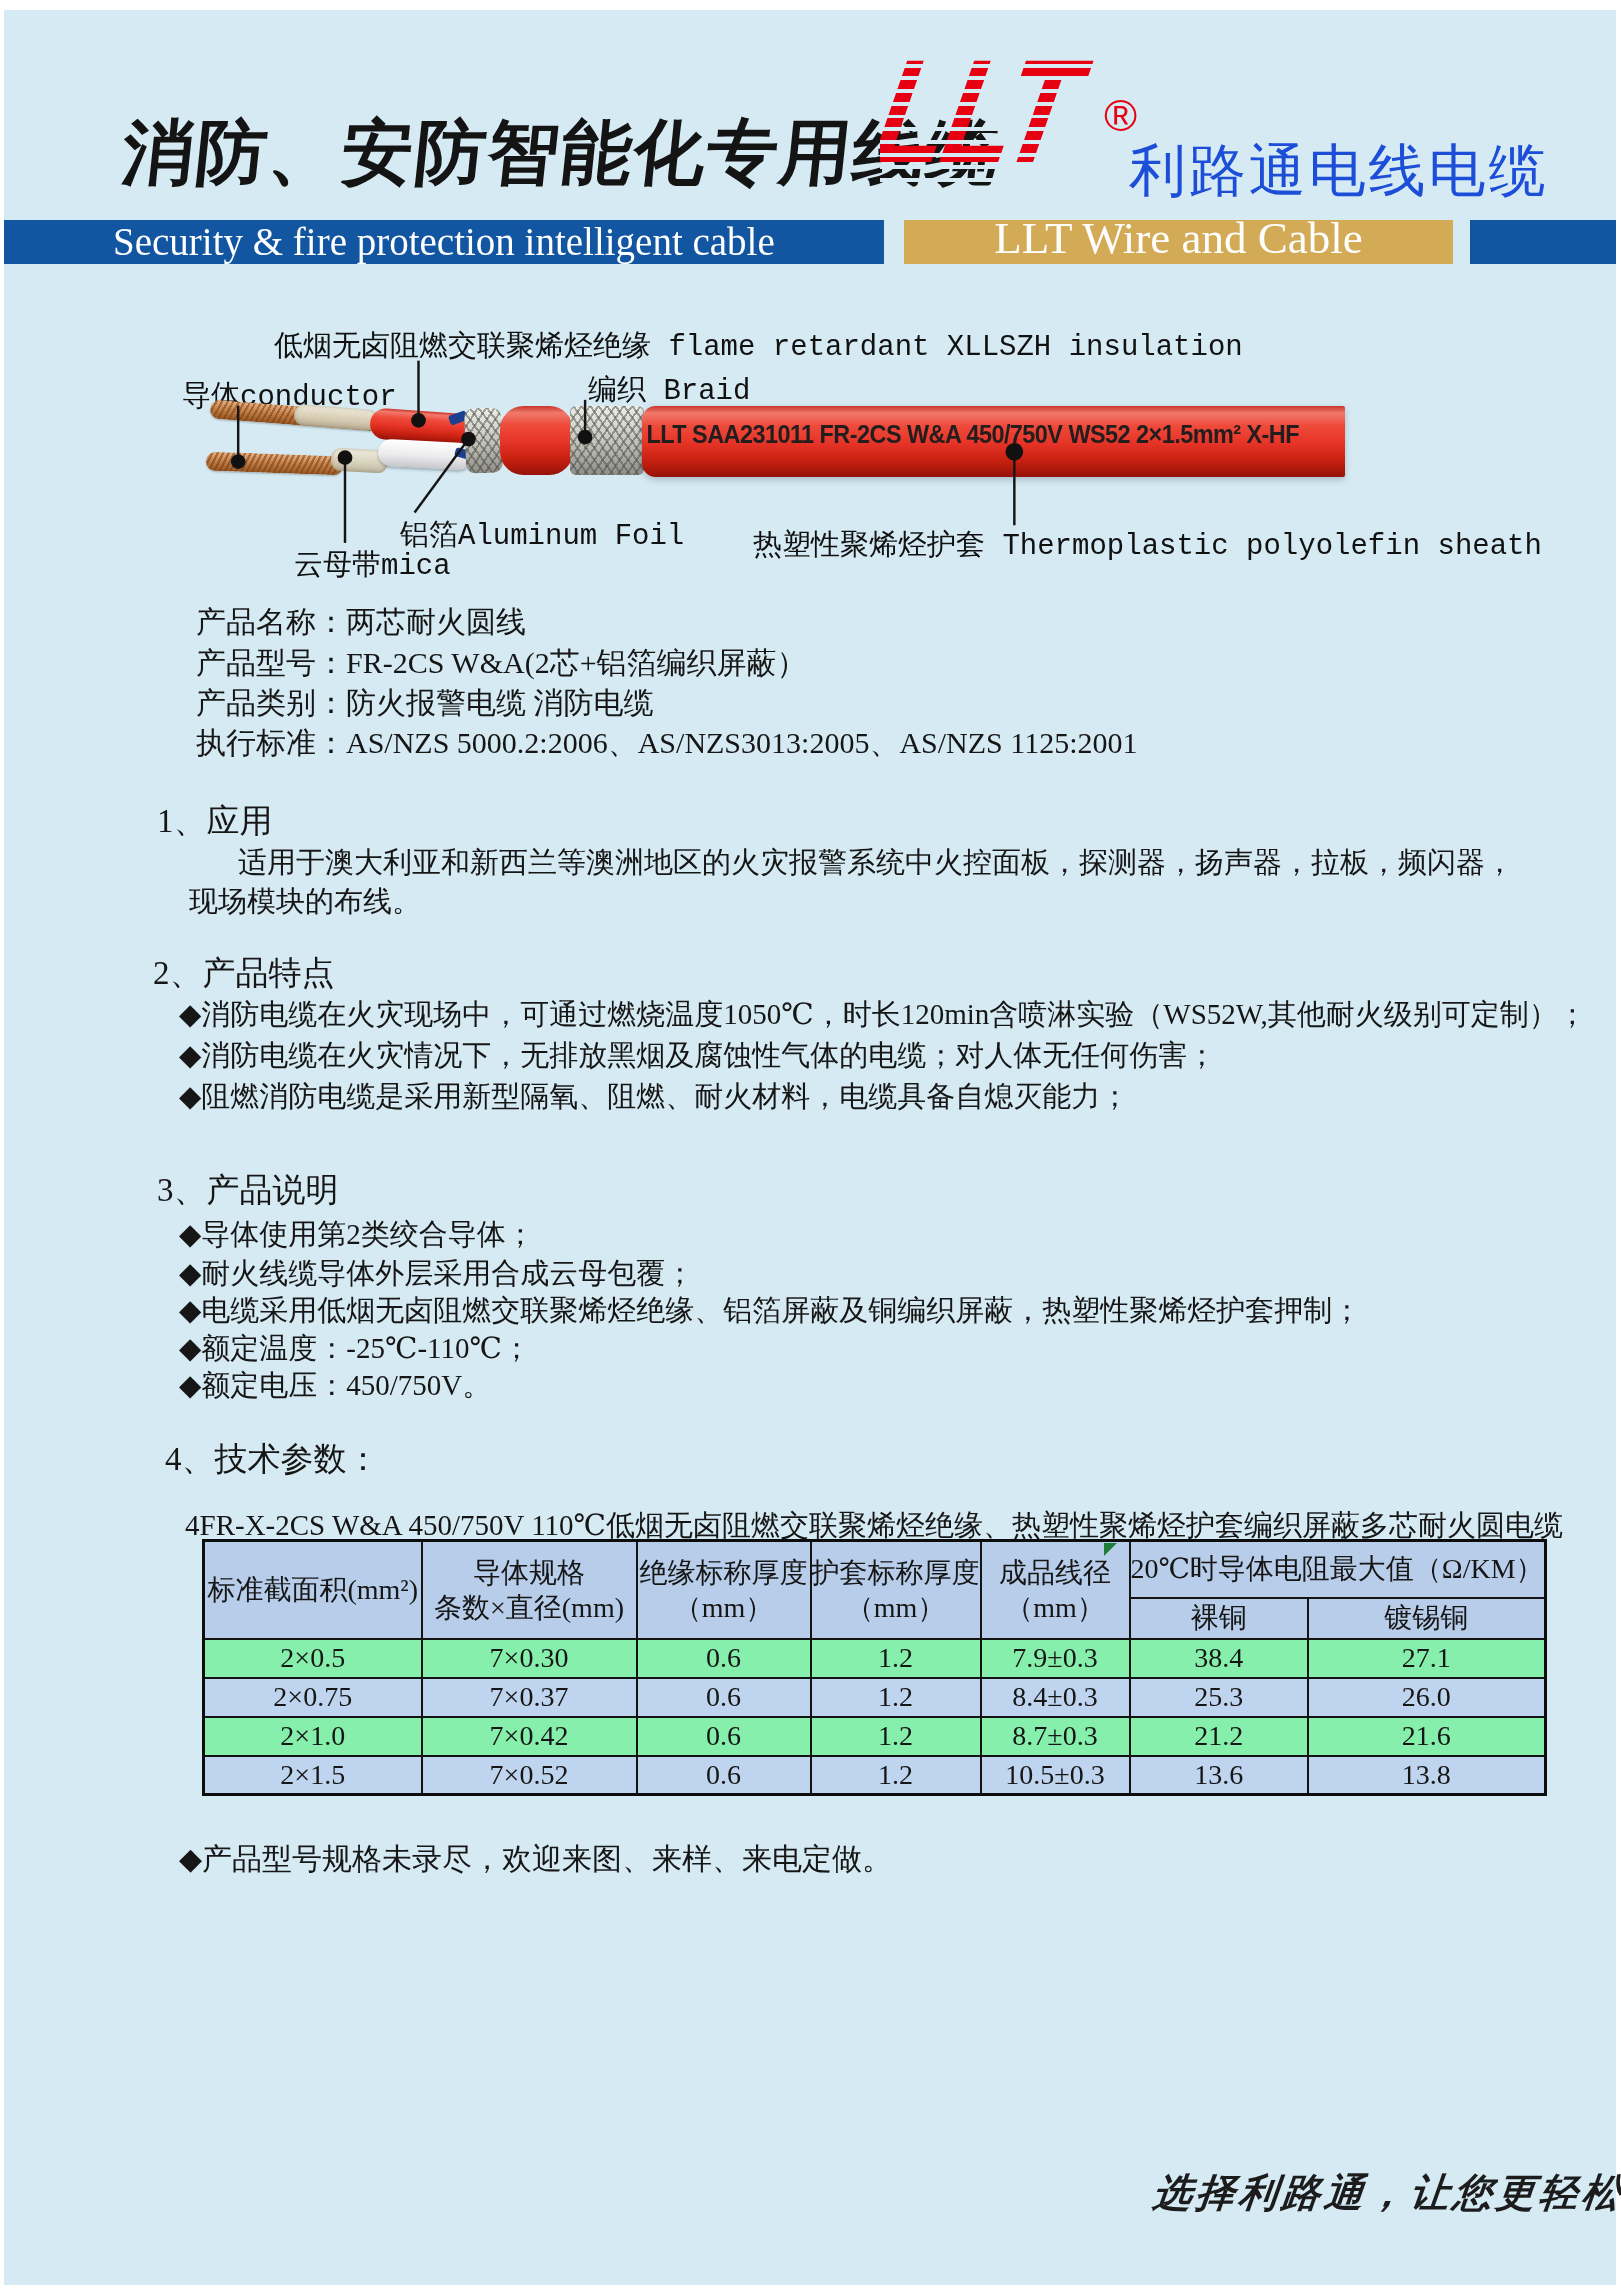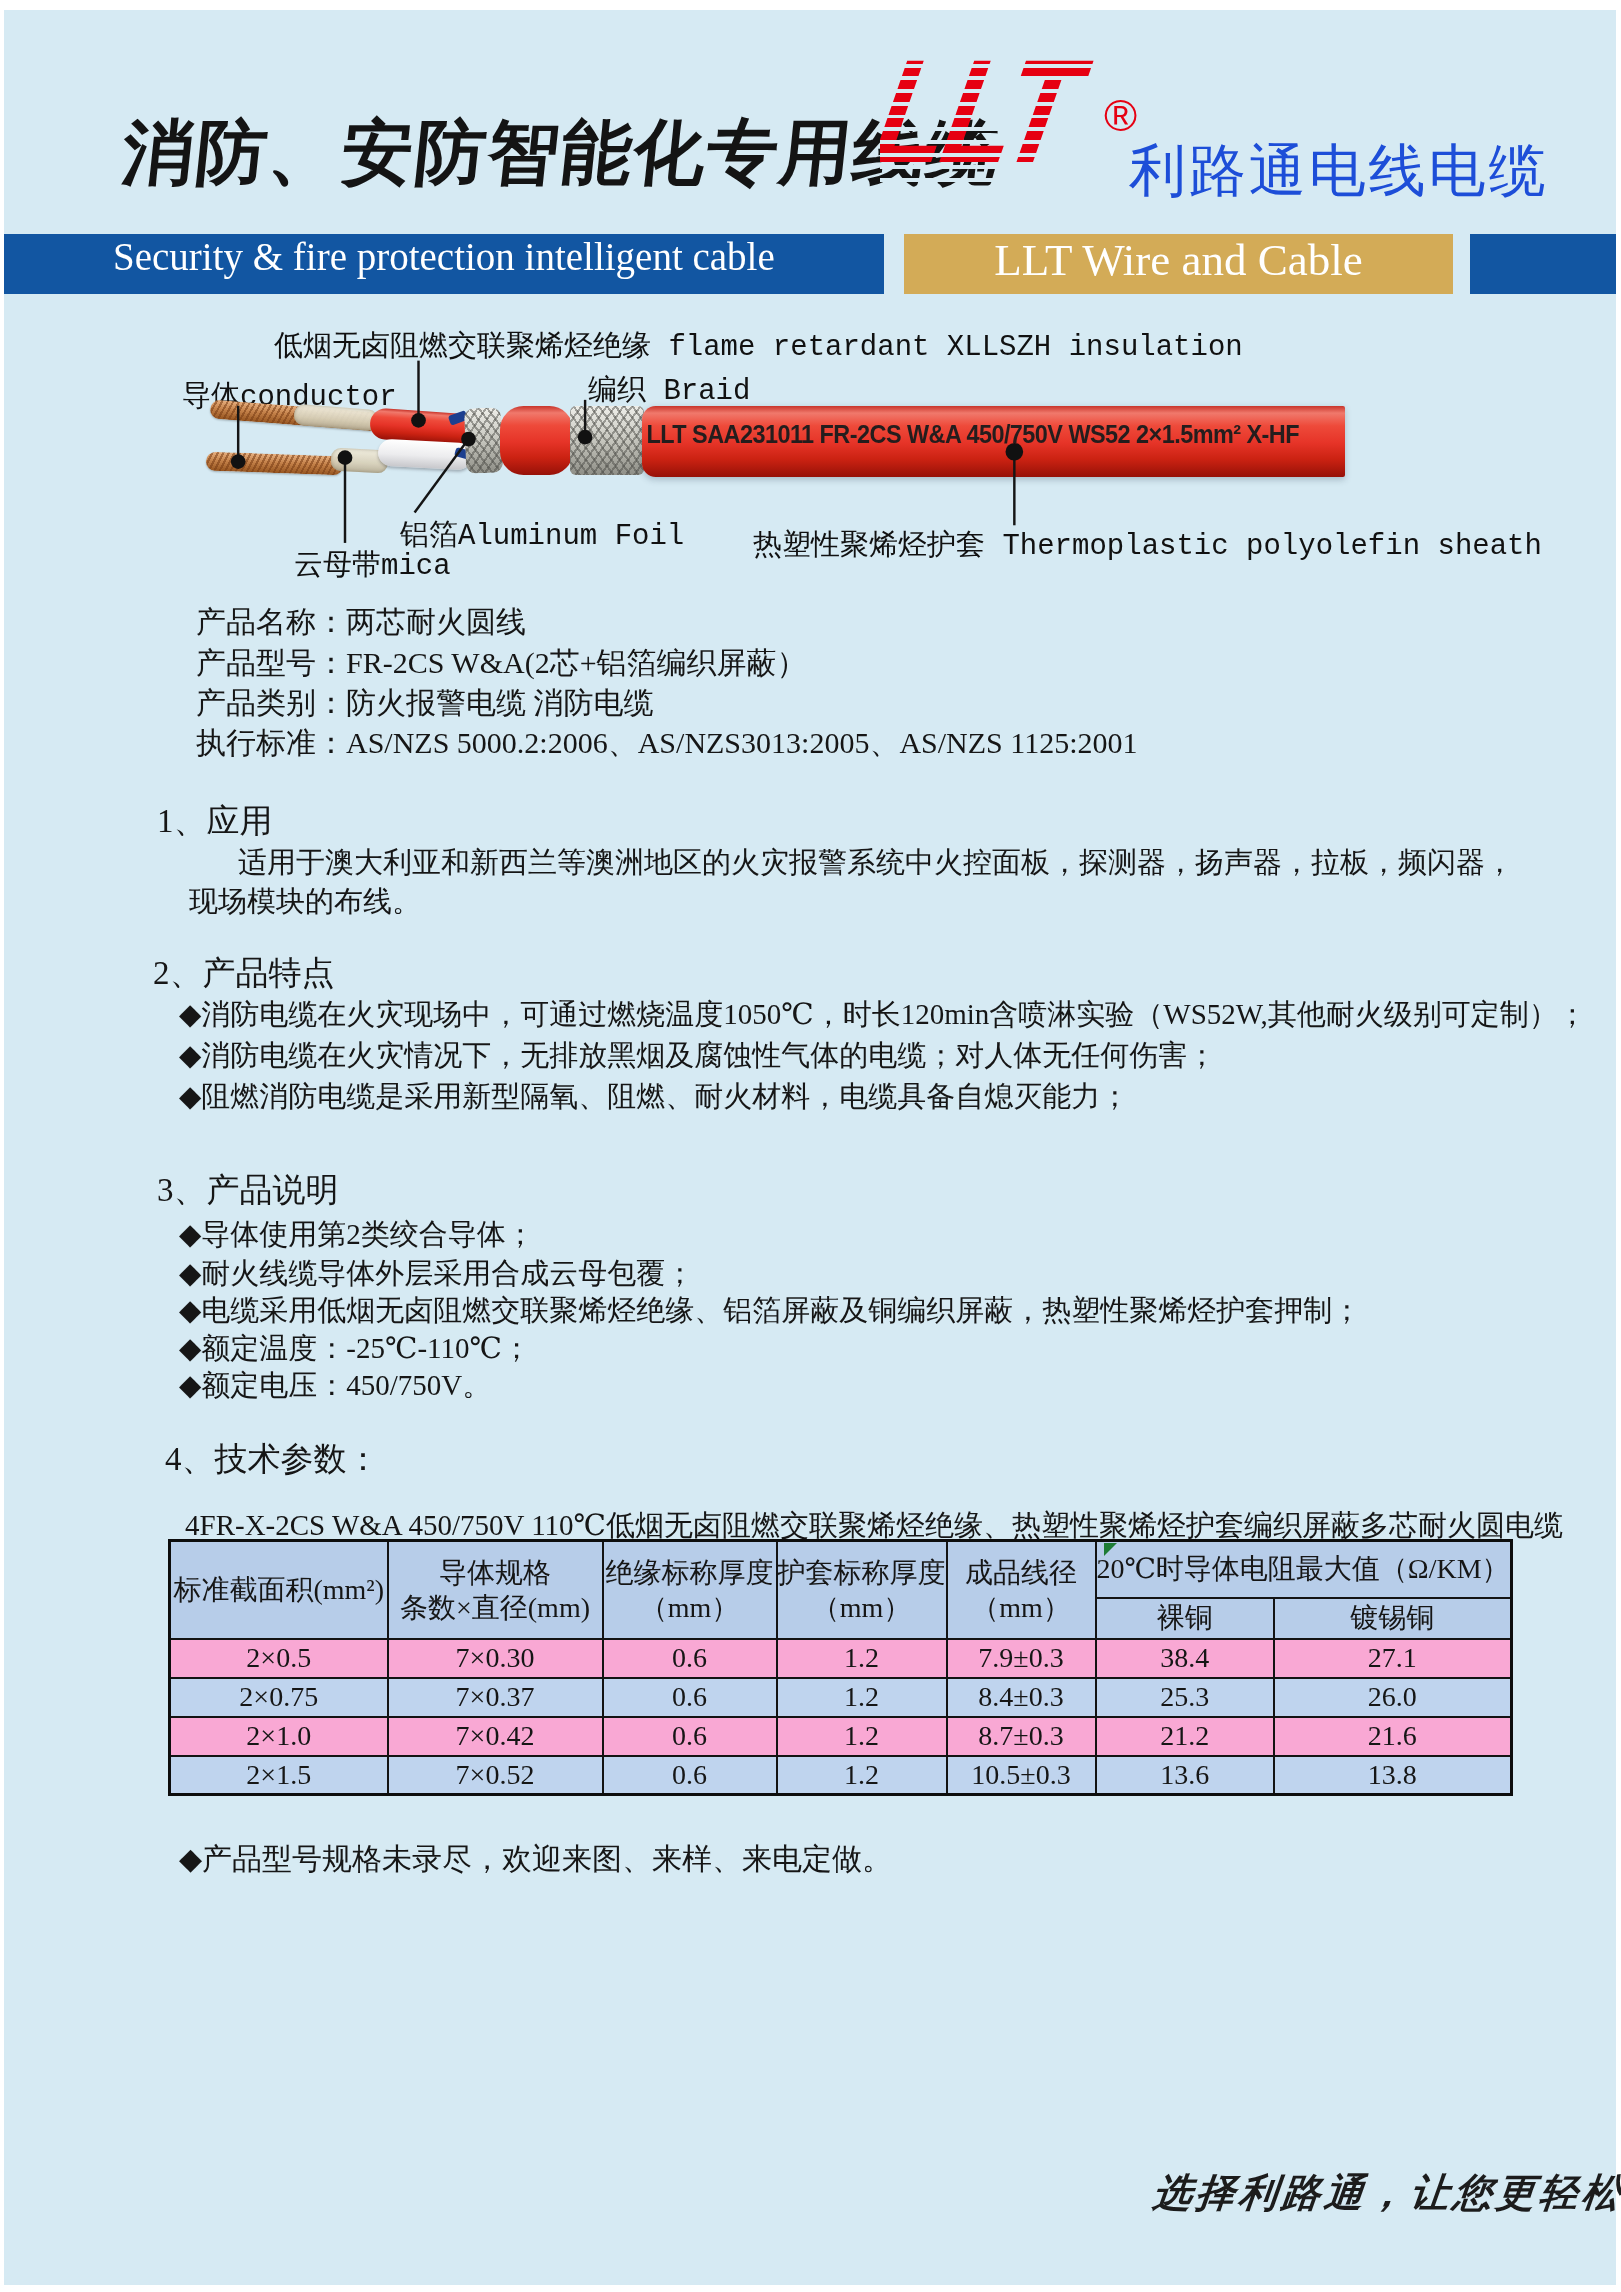--- a/index.html
+++ b/index.html
@@ -12,21 +12,21 @@
   .title-cn{left:123px;top:106px;font-size:71px;font-weight:900;letter-spacing:2px;
             transform:skewX(-6deg);color:#141414;}
   .logo-wrap{left:880px;top:55px;width:221px;height:159px;overflow:hidden;}
   .logo-text{position:absolute;left:0;top:-27.4px;font-family:"Liberation Sans","DejaVu Sans",sans-serif;
              font-style:italic;font-weight:900;font-size:147px;line-height:167px;color:#e60012;
              transform:scaleX(.78) skewX(-14deg);transform-origin:left center;letter-spacing:-3.9px;}
   .logo-stripes{position:absolute;inset:0;
              background:repeating-linear-gradient(180deg,rgba(0,0,0,0) 0 8.8px,#d6eaf3 8.8px 12.7px);}
   .reg-mark{left:1104px;top:90px;font-size:45px;color:#e60012;font-family:"Liberation Sans",sans-serif;}
   .brand-cn{left:1129px;top:133px;font-size:57px;color:#1d4ed8;letter-spacing:2.9px;font-weight:500;}
-  .bar{top:234px;height:60px;display:flex;align-items:flex-start;justify-content:center;color:#ffffff;}
+  .bar{top:220px;height:44px;display:flex;align-items:flex-end;justify-content:center;color:#ffffff;}
   .bar-blue{left:3.9px;width:880px;background:#1256a2;font-size:39px;}
   .bar-gold{left:904px;width:549px;background:#d3ab57;font-size:45px;}
   .bar-blue-right{left:1470px;width:146px;background:#1256a2;}
 
   
   .dlabel{font-family:"Liberation Mono","DejaVu Sans Mono",monospace;font-size:29px;color:#111;}
   .copper{background:
       repeating-linear-gradient(115deg,rgba(120,60,20,.55) 0 2px,rgba(0,0,0,0) 2px 4.9px),
       linear-gradient(180deg,#e7b080 0%,#c5824a 45%,#95541f 100%);
       border-radius:9.8px;box-shadow:0 1px 2px rgba(0,0,0,.25);}
@@ -44,22 +44,22 @@
       transform-origin:left center;padding-left:4.9px;margin-top:-13.7px;}
   .leader{position:absolute;left:0;top:0;width:1621px;height:686px;pointer-events:none;}
 
   
   .info-line{font-size:30px;}
   .sec-h{font-size:33px;}
   .sec-t{font-size:29px;}
 
   
   .tbl-title{left:185px;top:1506px;width:1327px;text-align:center;font-size:29px;}
-  table.spec{position:absolute;left:168px;top:1539px;border-collapse:collapse;table-layout:fixed;
-      background:#f9a8d4;}
+  table.spec{position:absolute;left:202px;top:1539px;border-collapse:collapse;table-layout:fixed;
+      background:#86efac;}
   table.spec td{border:2.9px solid #131313;text-align:center;vertical-align:middle;
       font-size:28px;padding:0;overflow:hidden;white-space:nowrap;}
   table.spec{border:3.9px solid #0d0d0d;}
   td.hd{background:#b7cde9;}
   tr.alt td{background:#bfd4ee;}
   .hd2{line-height:1.25;white-space:nowrap;}
   .green-corner{position:absolute;left:918px;top:2px;width:0;height:0;
       border-left:13.7px solid #1d7c35;border-bottom:13.7px solid transparent;}
   .note{left:179px;top:1839px;font-size:30px;}
 

